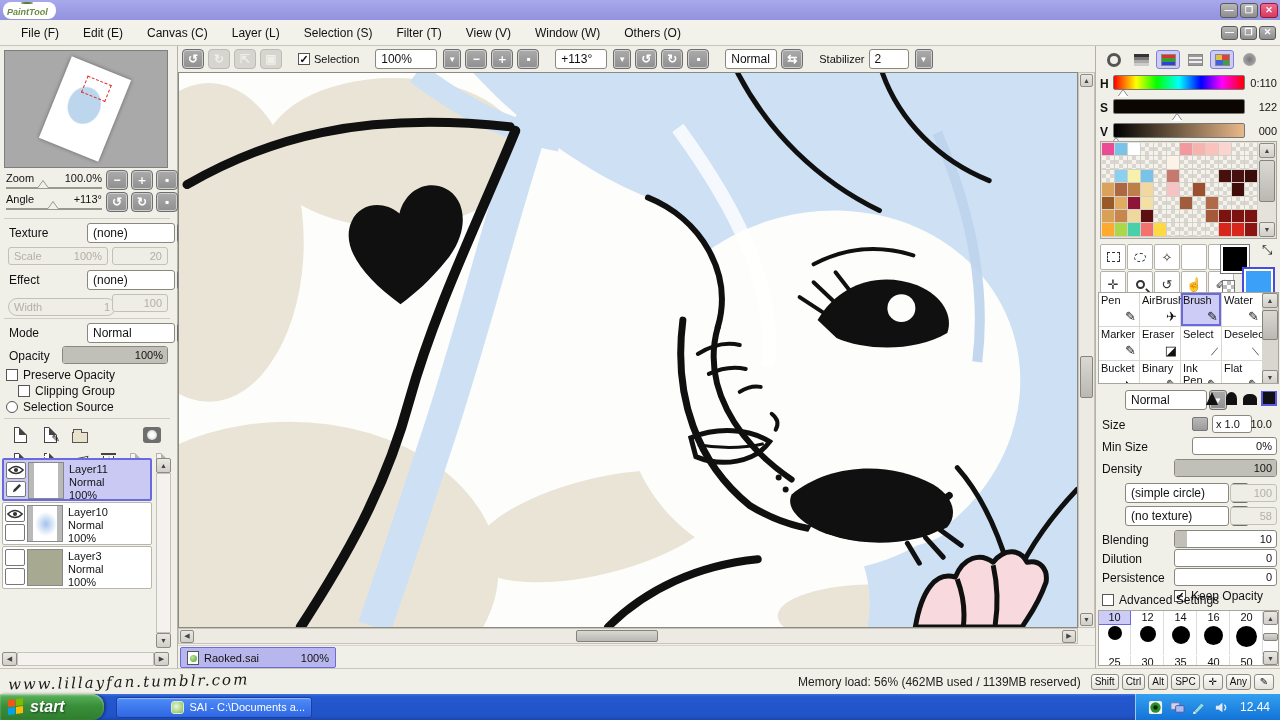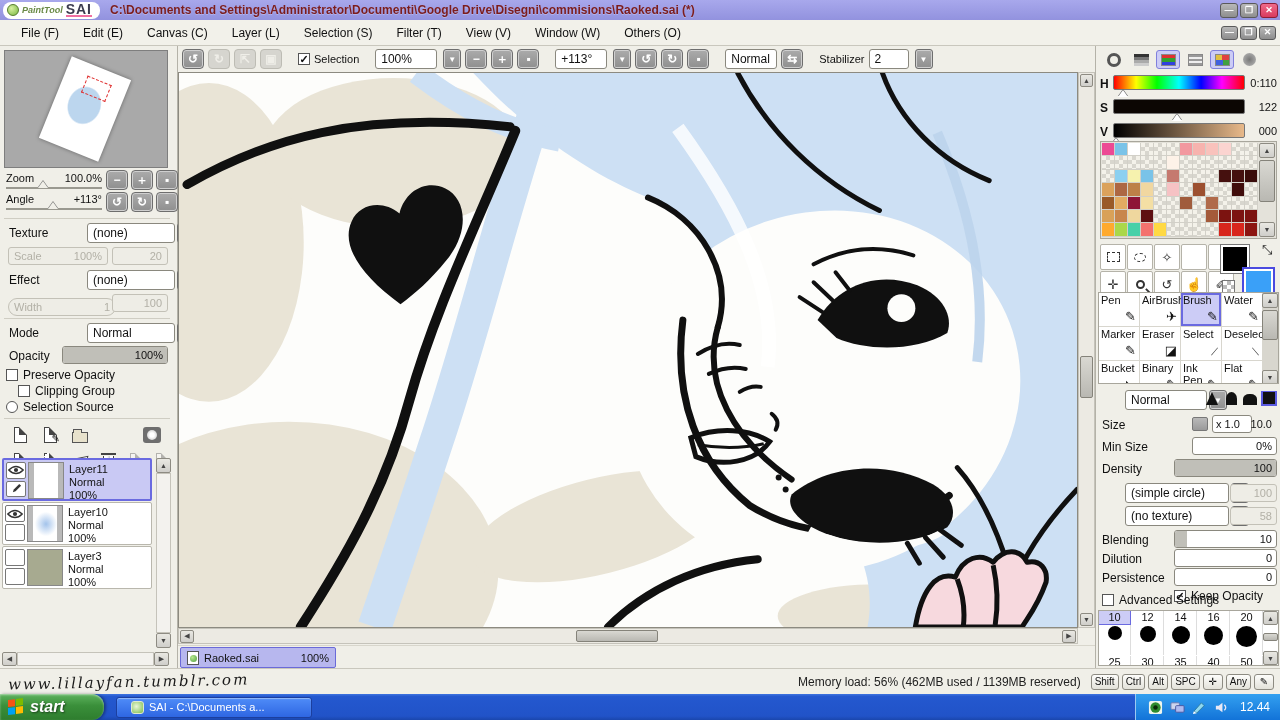--- a/index.html
+++ b/index.html
@@ -1,21 +1,21 @@
 <!DOCTYPE html>
 <html><head>
 <meta charset="utf-8">
 <style>
   * { margin:0; padding:0; box-sizing:border-box; }
   html,body { width:1280px; height:720px; overflow:hidden; }
   #app { position:relative; width:1280px; height:720px; font-family:"Liberation Sans",sans-serif; font-size:11px; color:#111; background:#f0efe8; }
 
   
   .titlebar { position:absolute; left:0; top:0; width:1280px; height:20px; background:linear-gradient(#a8a8ec,#9292de); display:flex; align-items:center; }
-  .logo-pill { height:17px; margin-left:3px; background:#fff; border-radius:8px; display:flex; align-items:center; padding:0 8px 0 4px; gap:3px; }
+  .logo-pill { height:17px; margin-left:3px; background:#fff; border-radius:8px; display:flex; align-items:center; padding:0 8px 0 4px; gap:3px;flex-direction:column; }
   .logo-apple { width:12px; height:12px; border-radius:50%; background:radial-gradient(circle at 35% 35%, #d8f0a0, #79b840); border:1px solid #567d2e; }
   .logo-painttool { font-style:italic; font-size:9px; color:#6a8a46; font-weight:bold; }
   .logo-sai { font-size:14px; font-weight:bold; color:#3a3a4e; letter-spacing:1px; border-bottom:2px solid #f06ea0; line-height:12px; }
   .title-text { margin-left:10px; color:#7c1d1d; font-weight:bold; font-size:12px; text-shadow:0 1px 0 rgba(255,255,255,.25); }
   .win-btns { margin-left:auto; display:flex; gap:2px; margin-right:2px; }
   .wbtn { width:18px; height:15px; border:1px solid #5a5a5a; border-radius:3px; background:linear-gradient(#b8b8b8,#8e8e8e); color:#fff; font-size:9px; font-weight:bold; display:flex; align-items:center; justify-content:center; line-height:1; }
   .wbtn.close { background:linear-gradient(#f06a8a,#d83a5e); border-color:#8c1d36; }
 
   
   .menubar { position:absolute; left:0; top:20px; width:1280px; height:26px; background:#f2f1ea; border-bottom:1px solid #c9c7bd; display:flex; align-items:center; padding-left:10px; gap:2px; }
@@ -105,21 +105,21 @@
   .keybadges { display:flex; gap:3px; margin:0 6px 0 10px; }
   .kbadge { min-width:20px; height:16px; padding:0 3px; border:1px solid #8d8b82; border-radius:3px; background:linear-gradient(#fdfdfb,#e3e2da); font-size:10px; display:flex; align-items:center; justify-content:center; }
 
   
   .taskbar { position:absolute; left:0; top:694px; width:1280px; height:26px; background:linear-gradient(#3f74e0 0%, #2458cf 10%, #2153c8 85%, #1a46ad 100%); display:flex; align-items:center; }
   .startbtn { height:26px; width:104px; background:linear-gradient(#5eb35e,#3a8f3a 45%,#2e7d2e); border-radius:0 12px 12px 0; display:flex; align-items:center; gap:6px; padding-left:8px; box-shadow:inset 0 1px 2px rgba(255,255,255,.5), 2px 0 3px rgba(0,0,0,.35); }
   .winflag { width:16px; height:16px; display:grid; grid-template-columns:7px 7px; grid-template-rows:7px 7px; gap:1px; transform:skewY(-8deg); }
   .winflag i:nth-child(1){background:#f65314;} .winflag i:nth-child(2){background:#7cbb00;}
   .winflag i:nth-child(3){background:#00a1f1;} .winflag i:nth-child(4){background:#ffbb00;}
   .start-label { color:#fff; font-weight:bold; font-style:italic; font-size:16px; text-shadow:1px 1px 2px rgba(0,0,0,.5); }
-  .taskitem { margin-left:12px; width:196px; height:21px; background:linear-gradient(#4f8cf8,#2e66e2); border:1px solid #1c3f9e; border-radius:3px; display:flex; align-items:center; gap:5px; padding:0 14px; color:#fff; font-size:11px; box-shadow:inset 0 1px 1px rgba(255,255,255,.4); }
+  .taskitem { margin-left:12px; width:196px; height:21px; background:linear-gradient(#4f8cf8,#2e66e2); border:1px solid #1c3f9e; border-radius:3px; display:flex; align-items:center; gap:5px; padding:0 6px; color:#fff; font-size:11px; box-shadow:inset 0 1px 1px rgba(255,255,255,.4);justify-content:flex-end; }
   .sai-ic { width:13px; height:13px; border-radius:3px; background:radial-gradient(circle at 40% 40%, #eaf6da, #7bbE4a); border:1px solid #dfe8d0; }
   .tray { margin-left:auto; height:26px; display:flex; align-items:center; gap:7px; padding:0 10px 0 12px; background:linear-gradient(#33a0f0,#1273d8); border-left:1px solid #9cc9f2; color:#fff; }
   .tray-clock { font-size:12px; margin-left:4px; }
   .tray-ic { width:15px; height:15px; display:block; }
 
   
   .right-panel { position:absolute; left:1095px; top:46px; width:185px; height:622px; background:#f0efe8; border-left:1px solid #b4b2a8; }
   .cmode-row { position:absolute; left:6px; top:4px; display:flex; gap:3px; }
   .cmode { width:24px; height:19px; border:1px solid transparent; border-radius:3px; display:flex; align-items:center; justify-content:center; }
   .cmode.on { background:#ccccf6; border-color:#8080dc; }
@@ -193,21 +193,20 @@
 <body>
 
 <div id="app">
 
   <div class="titlebar">
     <div class="logo-pill">
       <span class="logo-apple"></span>
       <span class="logo-painttool">PaintTool</span>
       <span class="logo-sai">SAI</span>
     </div>
-    <span class="title-text">C:\Documents and Settings\Administrator\Documenti\Google Drive\Disegni\commisions\Raoked.sai (*)</span>
     <div class="win-btns">
       <div class="wbtn">—</div>
       <div class="wbtn">❐</div>
       <div class="wbtn close">✕</div>
     </div>
   </div>
 
   <div class="menubar">
     <span class="menu-item">File (F)</span>
     <span class="menu-item">Edit (E)</span>

